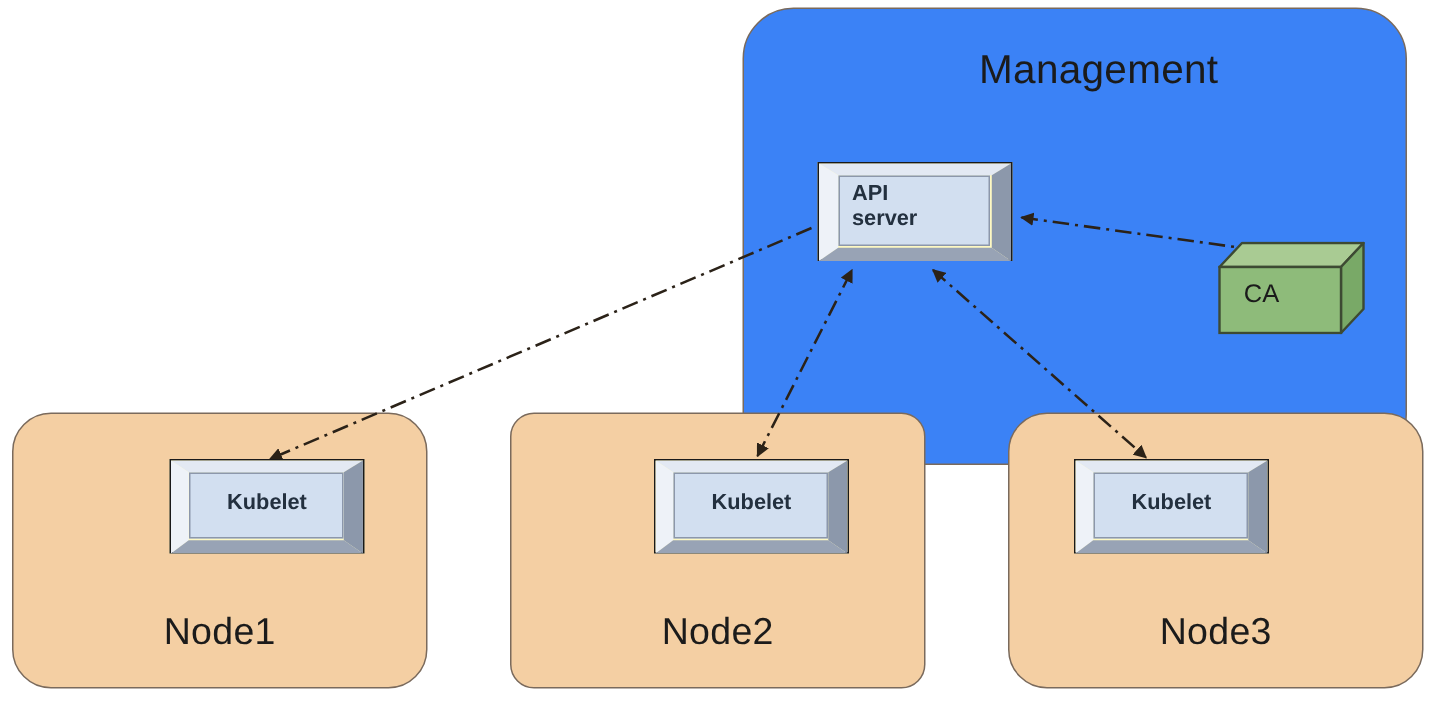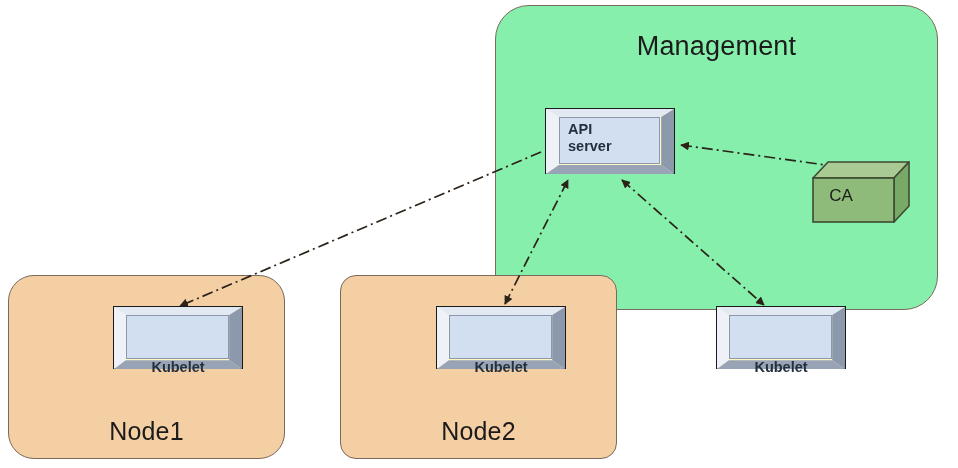--- a/index.html
+++ b/index.html
@@ -29,22 +29,23 @@
     position: absolute;
     box-sizing: border-box;
     border: 1.6px solid #7a6a5c;
     border-radius: 26px;
   }
   #mgmt-node {
     left: 495px;
     top: 5px;
     width: 443px;
     height: 305px;
-    background: #86efac;
+    background: #3b82f6;
     border-radius: 34px;
+    padding-left: 16px;
   }
   .node-container {
     top: 275px;
     width: 277px;
     height: 184px;
     background: #f4cfa3;
   }
   #node1 { left: 8px; }
   #node2 { left: 340px; border-radius: 16px; }
   #node3 { left: 672px; }
@@ -56,21 +57,21 @@
     color: #1b1b1b;
     letter-spacing: 0.2px;
   }
   #mgmt-label {
     top: 24px;
     font-size: 27px;
     line-height: 33px;
     font-weight: 400;
   }
   .node-label {
-    bottom: 12px;
+    bottom: 22px;
     font-size: 25px;
     line-height: 30px;
   }
 
   
   .plate {
     position: absolute;
     box-sizing: border-box;
     border: 1.5px solid #1a1a1a;
     background: #fef9c3;
@@ -119,21 +120,20 @@
   #kubelet2 { left: 436px; }
   #kubelet3 { left: 716px; }
   .kubelet .face {
     left: 12px; top: 8px; right: 13px; bottom: 9px;
   }
   .kubelet .plate-text {
     left: 0; right: 0;
     top: 20px;
     text-align: center;
     font-size: 14.5px;
-    margin-top: 32px;
   }
 
   
   #ca-box {
     position: absolute;
     left: 812px;
     top: 161px;
     width: 98px;
     height: 62px;
   }
@@ -155,20 +155,23 @@
 
   <div class="rounded-container" id="mgmt-node">
     <div class="container-label" id="mgmt-label"><span>Management</span><br></div>
   </div>
 
   <div class="rounded-container node-container" id="node1">
     <div class="container-label node-label">Node1</div>
   </div>
   <div class="rounded-container node-container" id="node2">
     <div class="container-label node-label">Node2</div>
+  </div>
+  <div class="rounded-container node-container" id="node3">
+    <div class="container-label node-label">Node3</div>
   </div>
 
   <svg class="layer" viewBox="0 0 958 468">
     <defs>
       <marker id="arrowEnd" viewBox="0 0 10 10" refX="9" refY="5" markerWidth="5.2" markerHeight="5.2" orient="auto-start-reverse">
         <path d="M 0 0 L 10 5 L 0 10 z" fill="#2b2218"></path>
       </marker>
       <marker id="arrowStart" viewBox="0 0 10 10" refX="9" refY="5" markerWidth="5.2" markerHeight="5.2" orient="auto-start-reverse">
         <path d="M 0 0 L 10 5 L 0 10 z" fill="#2b2218"></path>
       </marker>

